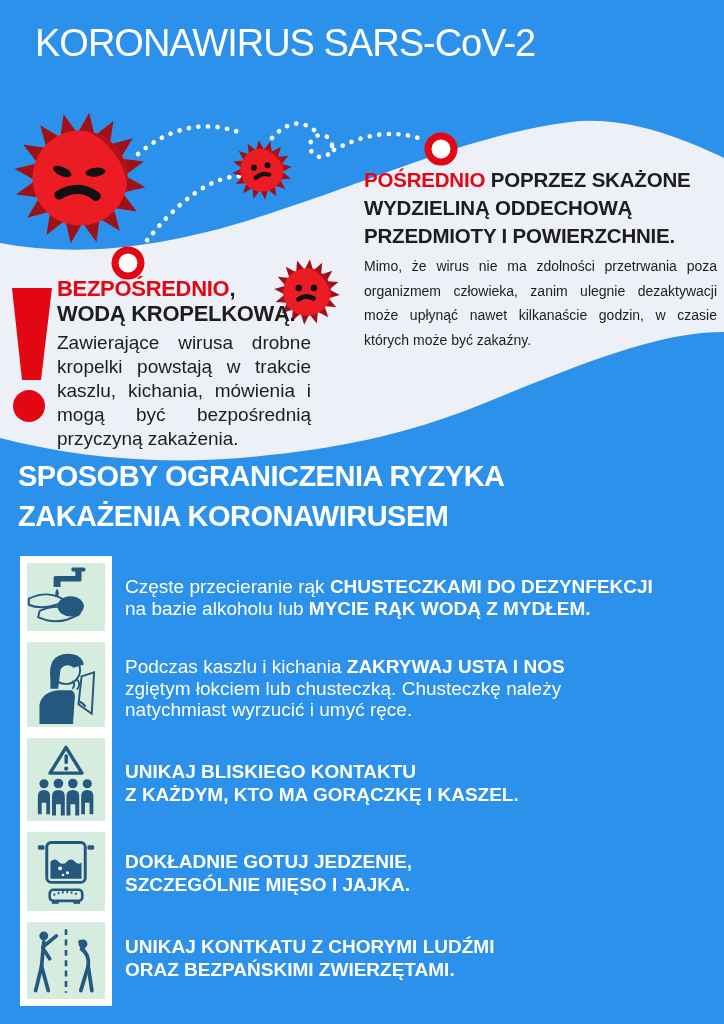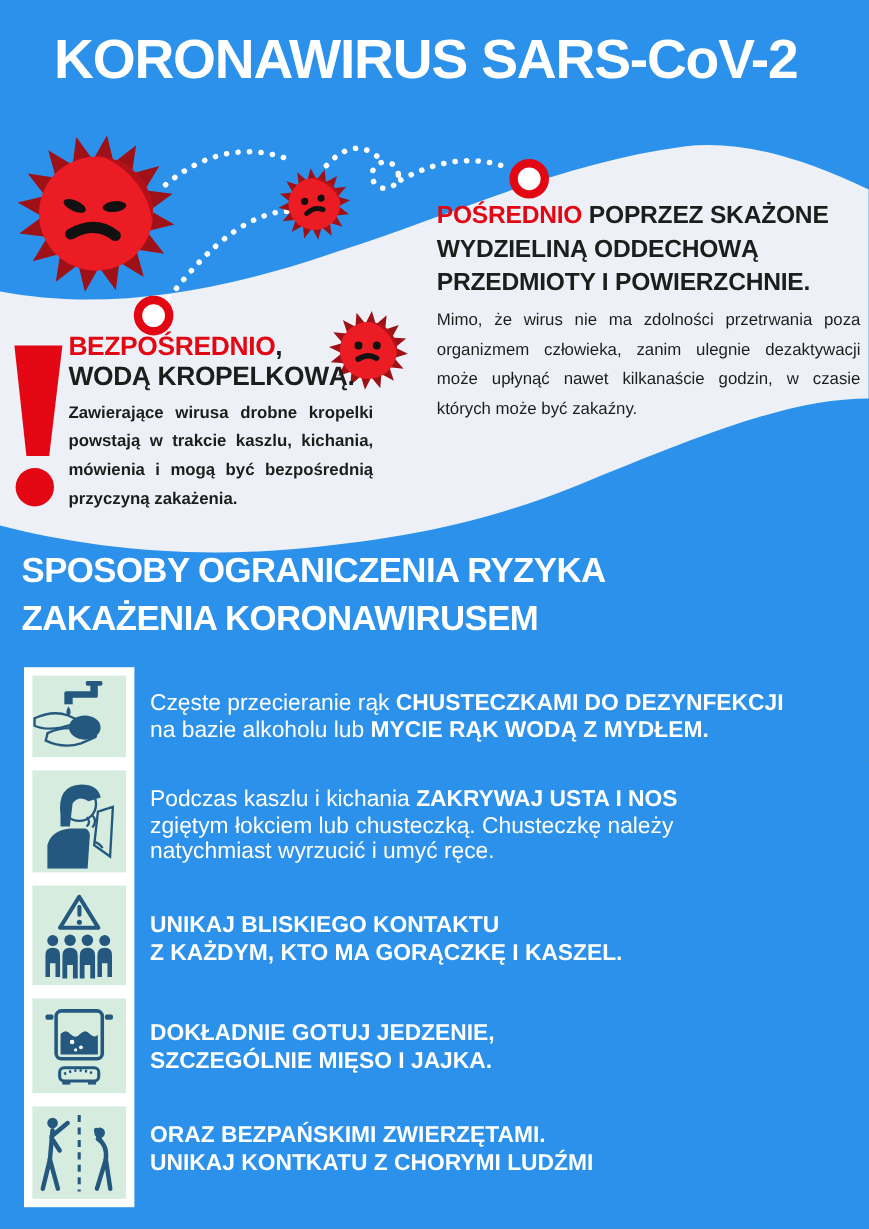--- a/index.html
+++ b/index.html
@@ -15,31 +15,31 @@
   
   .f-paper{fill:var(--paper);} .f-red{fill:var(--red);} .f-darkred{fill:var(--dark-red);}
   .f-virus{fill:var(--virus-red);} .f-crescent{fill:var(--crescent);} .f-black{fill:#111;}
   .f-white{fill:#fff;} .f-navy{fill:var(--navy);}
   .dotted{stroke:#fff;stroke-width:4.6;fill:none;stroke-linecap:round;stroke-dasharray:0.1 9.5;}
   .ring{fill:#fff;stroke:var(--red);stroke-width:7;}
   .mouth{stroke:#111;fill:none;stroke-linecap:round;}
   .nav-s{stroke:var(--navy);fill:none;}
 
   .abs{position:absolute;}
-  .page-title{left:45px;top:22px;font-size:46px;font-weight:bold;color:#fff;letter-spacing:-1px;white-space:nowrap;}
+  .page-title{left:35px;top:22px;font-size:38px;font-weight:normal;color:#fff;letter-spacing:-1px;white-space:nowrap;}
   .page-subtitle{left:35px;top:71px;font-size:30px;font-weight:bold;color:#fff;letter-spacing:-0.5px;white-space:nowrap;}
 
   .block{color:var(--ink);}
   .block .ln{display:block;}
   .red{color:var(--red);font-weight:bold;text-align:right;}
   .dark{color:var(--ink);font-weight:bold;}
 
   .direct{left:57px;top:276px;width:254px;}
   .direct .heading{font-size:22px;line-height:25px;letter-spacing:-0.3px;}
-  .direct .body{margin:5px 0 0 0;font-size:14px;line-height:24px;text-align:justify;font-weight:bold;}
+  .direct .body{margin:5px 0 0 0;font-size:19px;line-height:24px;text-align:justify;}
 
   .indirect{left:364px;top:166px;width:353px;}
   .indirect .heading{font-size:20.5px;line-height:28px;letter-spacing:-0.2px;}
   .indirect .body{margin:4px 0 0 0;font-size:14px;line-height:24.5px;text-align:justify;}
 
   .section-title{left:18px;top:456px;color:#fff;font-weight:bold;font-size:29px;line-height:40px;letter-spacing:-0.5px;white-space:nowrap;}
 
   .icon-col{left:20px;top:556px;width:92px;height:450px;background:#fff;
     display:flex;flex-direction:column;justify-content:space-between;
     padding:7px;box-sizing:border-box;}
@@ -239,17 +239,17 @@
     </div>
   <div class="abs item-text t3">
       <span class="ln"><span class="strong">UNIKAJ BLISKIEGO KONTAKTU</span></span>
       <span class="ln"><span class="strong">Z KAŻDYM, KTO MA GORĄCZKĘ I KASZEL.</span></span>
     </div>
   <div class="abs item-text t4">
       <span class="ln"><span class="strong">DOKŁADNIE GOTUJ JEDZENIE,</span></span>
       <span class="ln"><span class="strong">SZCZEGÓLNIE MIĘSO I JAJKA.</span></span>
     </div>
   <div class="abs item-text t5">
+      <span class="ln"><span class="strong">UNIKAJ KONTKATU Z CHORYMI LUDŹMI</span></span>
       <span class="ln"><span class="strong">ORAZ BEZPAŃSKIMI ZWIERZĘTAMI.</span></span>
-      <span class="ln"><span class="strong">UNIKAJ KONTKATU Z CHORYMI LUDŹMI</span></span>
     </div>
 
 </div>
 
 </body></html>

